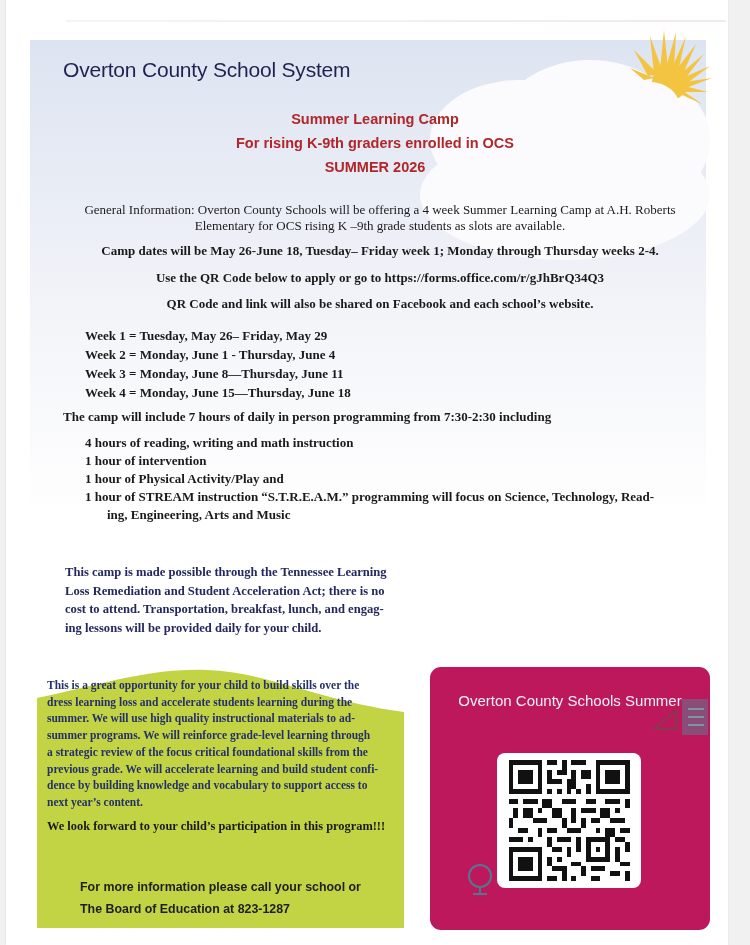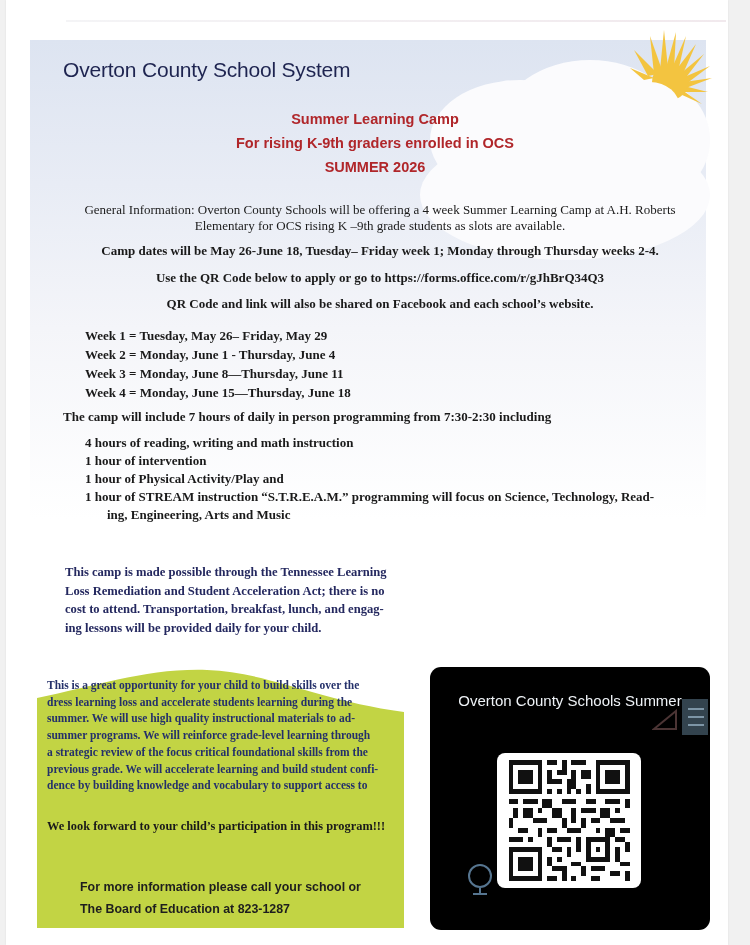--- a/index.html
+++ b/index.html
@@ -70,21 +70,21 @@
       position: absolute; left: 47px; top: 819px;
       font-size: 12.4px; font-weight: bold; color: #1a1a1a;
     }
     .more-info {
       position: absolute; left: 64px; top: 876px;
       font-family: "Liberation Sans", "DejaVu Sans", sans-serif;
       font-size: 12.4px; font-weight: bold; color: #1e1e1e; line-height: 22px; margin-left: 16px;
     }
     .qr-card {
       position: absolute; left: 430px; top: 667px; width: 280px; height: 263px;
-      background: #000000; border-radius: 11px;
+      background: #be185d; border-radius: 11px;
       overflow: hidden;
     }
     .qr-card-title {
       position: absolute; left: 0; top: 22px; width: 280px; text-align: center;
       font-family: "Liberation Sans", "DejaVu Sans", sans-serif;
       font-size: 15px; color: #eef2f6; line-height: 24px;
     }
     .qr-box {
       position: absolute; left: 67px; top: 86px; width: 144px; height: 135px;
       background: #ffffff; border-radius: 8px;
@@ -166,20 +166,21 @@
 </svg>
 
 <div class="opportunity">
   <div>This is a great opportunity for your child to build skills over the</div>
   <div>dress learning loss and accelerate students learning during the</div>
   <div>summer.   We will use high quality instructional materials to ad-</div>
   <div>summer programs.  We will reinforce grade-level learning through</div>
   <div>a strategic review of the focus critical foundational skills from the</div>
   <div>previous grade.  We will accelerate learning and build student confi-</div>
   <div>dence by building knowledge and vocabulary to support access to</div>
+  <div>next year’s content.</div>
 </div>
 
 <div class="look-forward">We look forward to your child’s participation in this program!!!</div>
 
 <div class="more-info">
   <div>For more information please call your school or</div>
   <div>The Board of Education at 823-1287</div>
 </div>
 
 <div class="qr-card">

